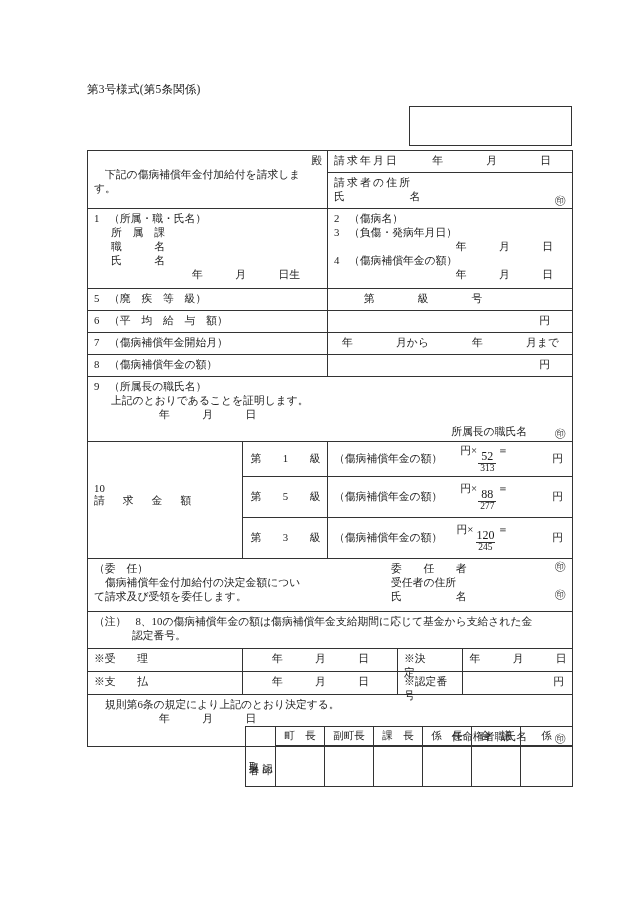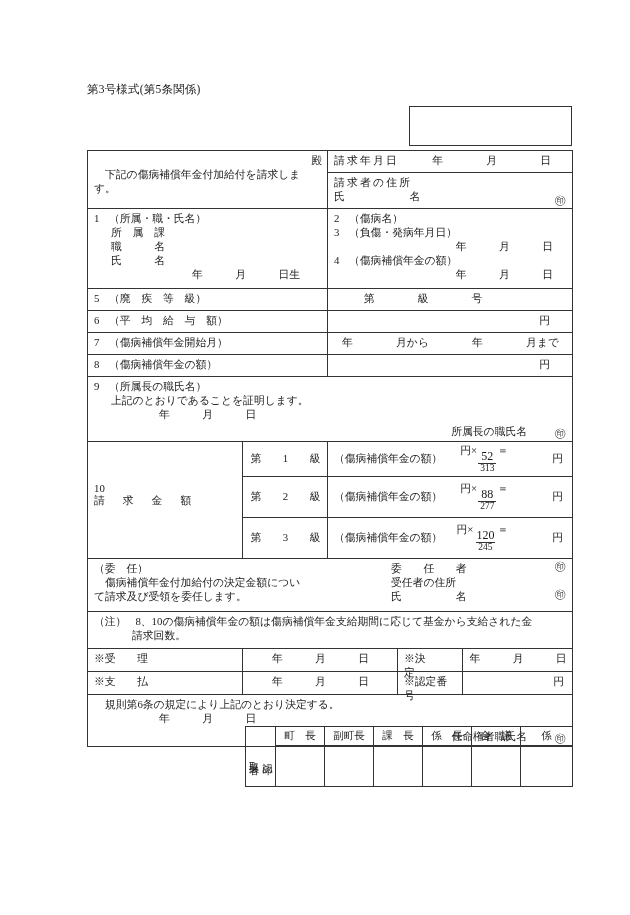--- a/index.html
+++ b/index.html
@@ -301,21 +301,21 @@
                   <span class="den">313</span>
                 </span><span>＝</span>
             </span>
             <span style="width:44px"></span>
             <span class="nb" style="padding-right:4px">円</span>
           </div>
         </td>
       </tr>
       <tr>
         <td>
-          <div class="cellpad center nb" style="height:34px; display:flex; align-items:center; justify-content:center">第　　2　　級</div>
+          <div class="cellpad center nb" style="height:34px; display:flex; align-items:center; justify-content:center">第　　5　　級</div>
         </td>
         <td colspan="3">
           <div class="cellpad flexrow" style="height:34px; align-items:center">
             <span class="nb">（傷病補償年金の額）</span>
             <span class="grow"></span>
             <span class="nb">
               <span>円×</span><span class="frac">
                   <span class="num">88</span>
                   <span class="den">277</span>
                 </span><span>＝</span>
@@ -360,21 +360,21 @@
         </td>
       </tr>
 
       <tr>
         <td colspan="5">
           <div class="cellpad" style="height:30px">
             <div class="flexrow">
               <span class="nb" style="padding-right:9px">（注）</span>
               <span>8、10の傷病補償年金の額は傷病補償年金支給期間に応じて基金から支給された金</span>
             </div>
-            <div style="padding-left:38px">請求回数。</div>
+            <div style="padding-left:38px">認定番号。</div>
           </div>
         </td>
       </tr>
 
       <tr>
         <td>
           <div class="cellpad" style="height:16px">※受　　理</div>
         </td>
         <td colspan="2">
           <div class="cellpad center nb" style="height:16px">年　　　月　　　日</div>

